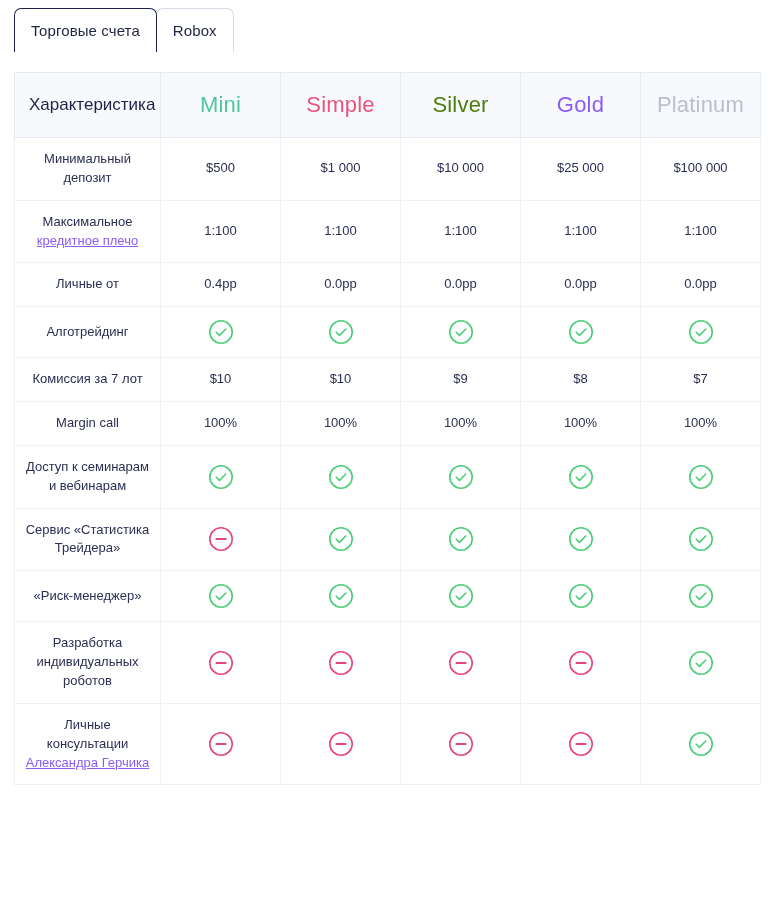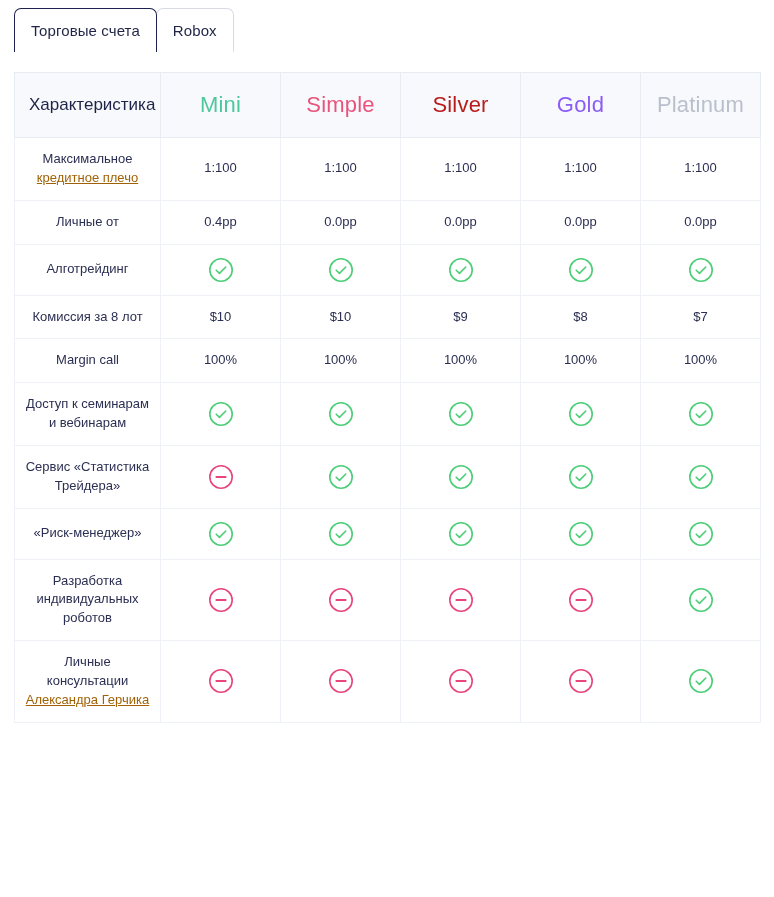--- a/index.html
+++ b/index.html
@@ -98,21 +98,21 @@
     color: #2b2f52;
     font-size: 13px;
     line-height: 1.45;
   }
   tbody td.feature {
     text-align: center;
     padding: 12px 10px;
     color: #2b2f52;
   }
   tbody td .link {
-    color: #a16207;
+    color: #8b5cf6;
     text-decoration: underline;
     cursor: pointer;
     margin-top: 16px;
   }
 
   
   .mark {
     display: inline-block;
     width: 26px;
     height: 26px;
@@ -141,26 +141,34 @@
         <col class="c-plan">
         <col class="c-plan">
         <col class="c-plan">
         <col class="c-plan">
       </colgroup>
     <thead>
       <tr id="head-row">
           <th class="feature-head">Характеристика</th>
           <th><span class="plan-name" style="color: rgb(78, 199, 155);">Mini</span></th>
           <th><span class="plan-name" style="color: rgb(232, 84, 124);">Simple</span></th>
-          <th><span class="plan-name" style="color: #b91c1c;">Silver</span></th>
+          <th><span class="plan-name" style="color: #4d7c0f;">Silver</span></th>
           <th><span class="plan-name" style="color: #8b5cf6;">Gold</span></th>
           <th><span class="plan-name" style="color: rgb(185, 192, 204);">Platinum</span></th>
         </tr>
     </thead>
     <tbody id="body">
+        <tr>
+          <td class="feature"><span>Минимальный депозит</span></td>
+          <td><span>$500</span></td>
+          <td><span>$1 000</span></td>
+          <td><span>$10 000</span></td>
+          <td><span>$25 000</span></td>
+          <td><span>$100 000</span></td>
+        </tr>
         <tr>
           <td class="feature"><span>Максимальное </span><span class="link">кредитное плечо</span></td>
           <td><span>1:100</span></td>
           <td><span>1:100</span></td>
           <td><span>1:100</span></td>
           <td><span>1:100</span></td>
           <td><span>1:100</span></td>
         </tr>
         <tr>
           <td class="feature"><span>Личные от</span></td>
@@ -187,21 +195,21 @@
           <td><span class="mark"><svg viewBox="0 0 26 26" xmlns="http://www.w3.org/2000/svg">
                 <circle cx="13" cy="13" r="11.2" fill="none" stroke="#4cce78" stroke-width="1.6"></circle>
                 <path d="M8.2 13.2 L11.5 16.4 L17.8 10.0" fill="none" stroke="#4cce78" stroke-width="1.6" stroke-linecap="round" stroke-linejoin="round"></path>
               </svg></span></td>
           <td><span class="mark"><svg viewBox="0 0 26 26" xmlns="http://www.w3.org/2000/svg">
                 <circle cx="13" cy="13" r="11.2" fill="none" stroke="#4cce78" stroke-width="1.6"></circle>
                 <path d="M8.2 13.2 L11.5 16.4 L17.8 10.0" fill="none" stroke="#4cce78" stroke-width="1.6" stroke-linecap="round" stroke-linejoin="round"></path>
               </svg></span></td>
         </tr>
         <tr>
-          <td class="feature"><span>Комиссия за 8 лот</span></td>
+          <td class="feature"><span>Комиссия за 7 лот</span></td>
           <td><span>$10</span></td>
           <td><span>$10</span></td>
           <td><span>$9</span></td>
           <td><span>$8</span></td>
           <td><span>$7</span></td>
         </tr>
         <tr>
           <td class="feature"><span>Margin call</span></td>
           <td><span>100%</span></td>
           <td><span>100%</span></td>

